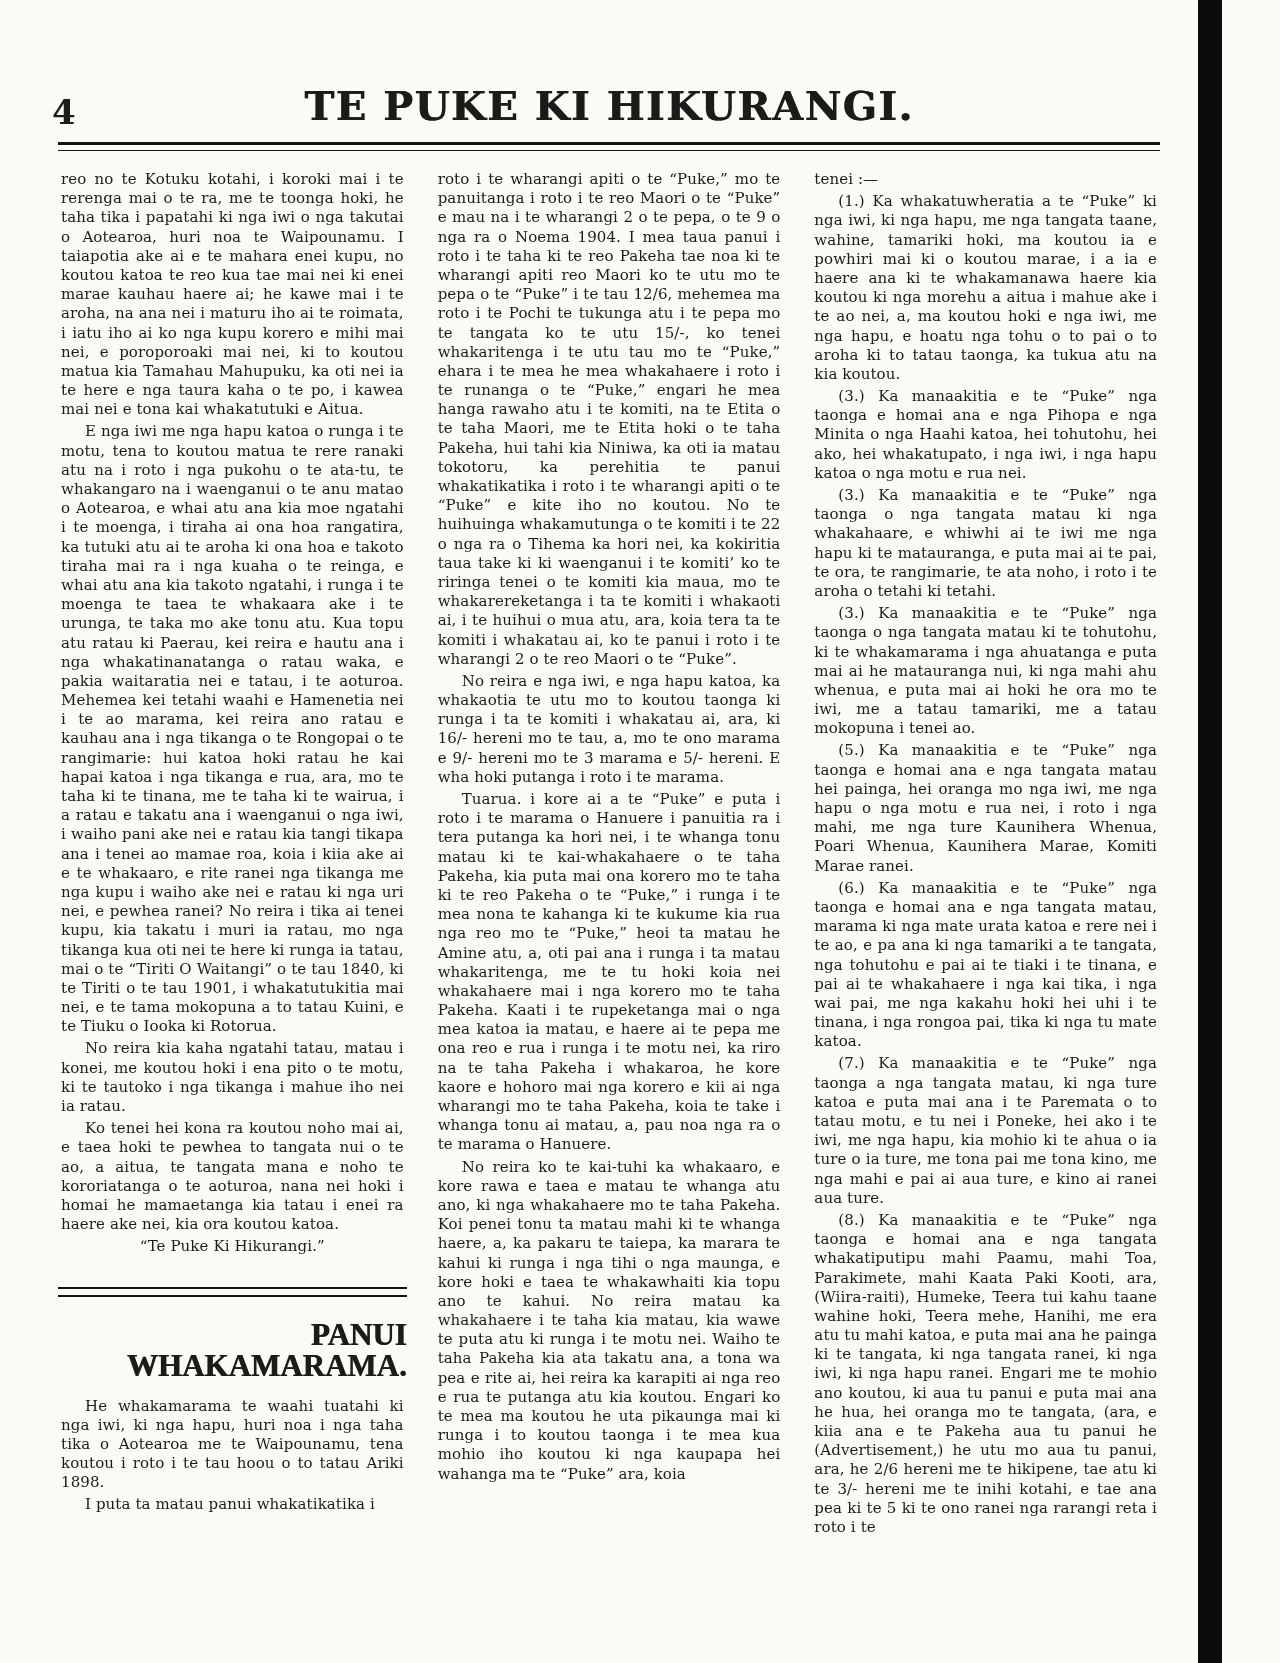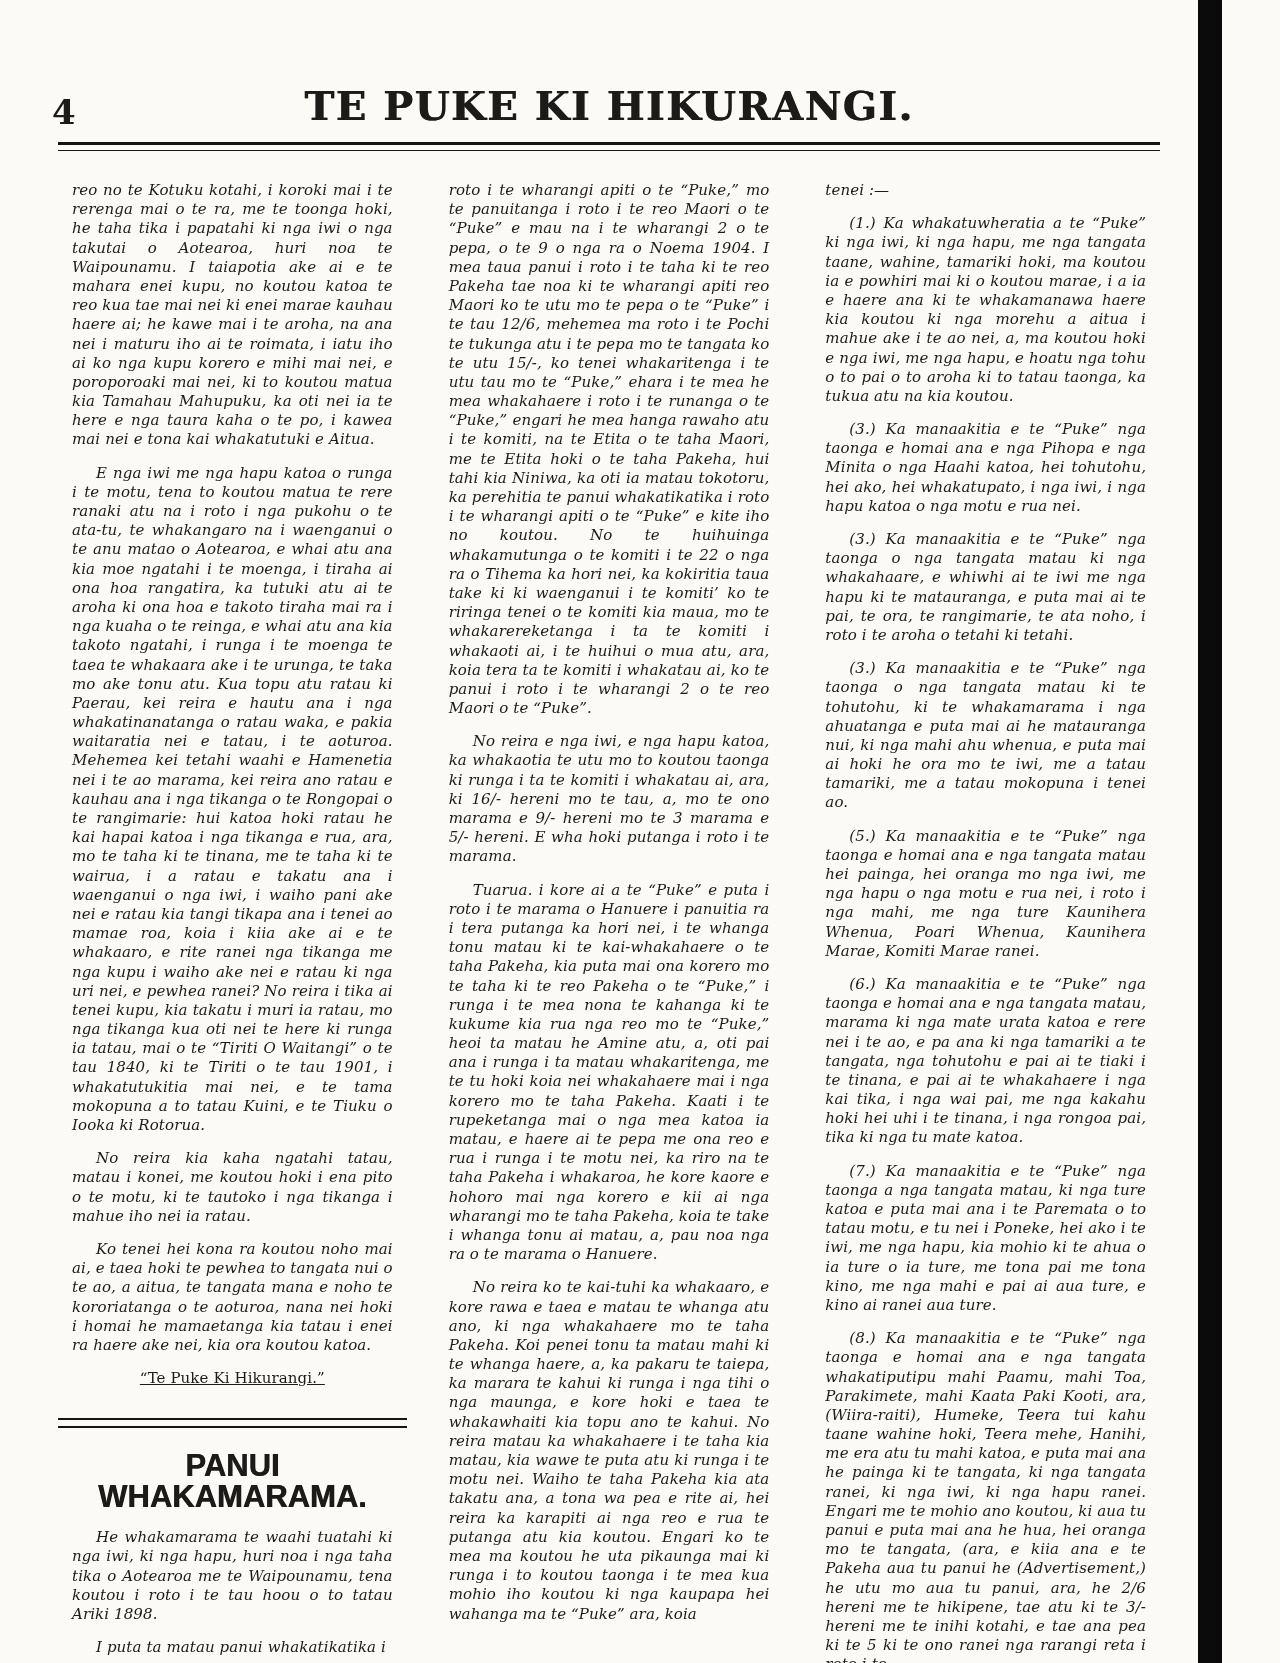--- a/index.html
+++ b/index.html
@@ -60,47 +60,45 @@
     align-items: flex-start;
   }
   .column {
     flex: 1 1 0;
     text-align: justify;
     font-size: 15px;
     line-height: 1.28;
     letter-spacing: 0.1px;
   }
   .para {
-    margin: 14px;
+    margin: 3px;
     text-indent: 1.6em;
-    font-style: italic;
   }
   .para.noindent {
     text-indent: 0;
   }
   .signature {
     margin: 2px 0 8px;
     text-indent: 0;
     text-align: center;
-    text-decoration: underline;
   }
   .col-rule {
     margin: 30px 0 22px;
     height: 6px;
     border-top: 2px solid #161513;
     border-bottom: 2px solid #161513;
   }
   .section-heading {
     margin: 0 0 16px;
-    font-family: Liberation Sans, sans-serif;
+    font-family: Liberation Serif, serif;
     font-weight: bold;
     font-size: 31px;
     line-height: 1;
     letter-spacing: 0px;
-    text-align: center;
+    text-align: right;
     text-indent: 0;
     text-shadow: 0.6px 0 currentColor;
   }
 </style>
 </head>
 <body>
 
 <div class="page">
   <div class="edge-bar"></div>
 

